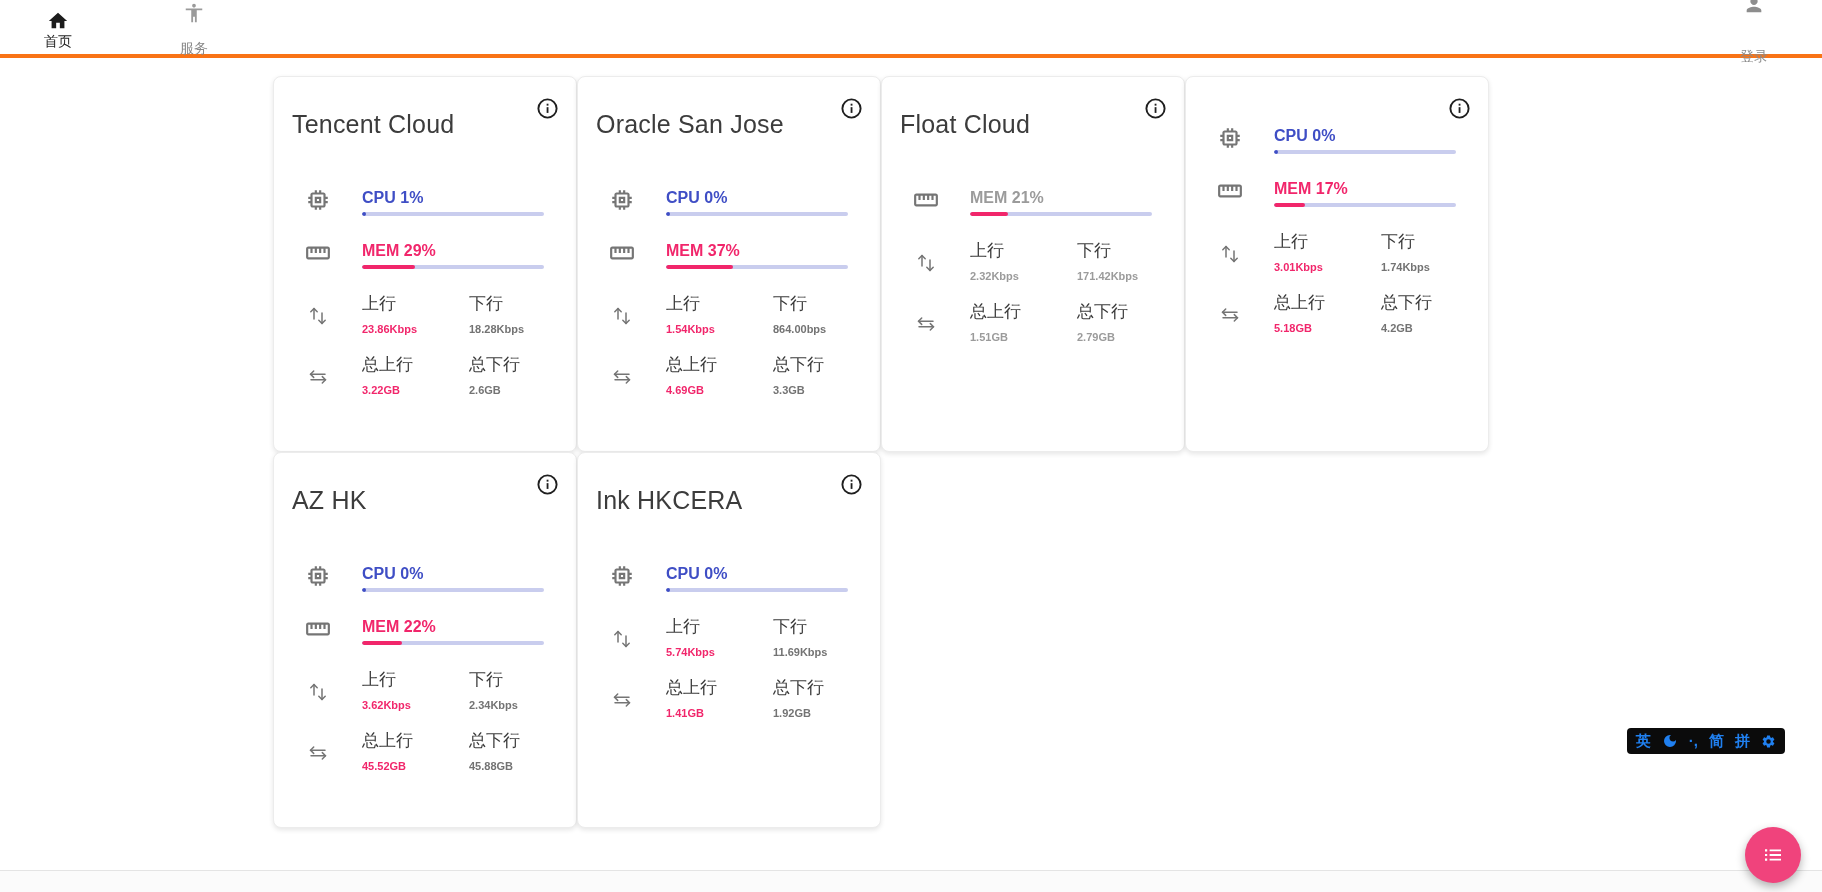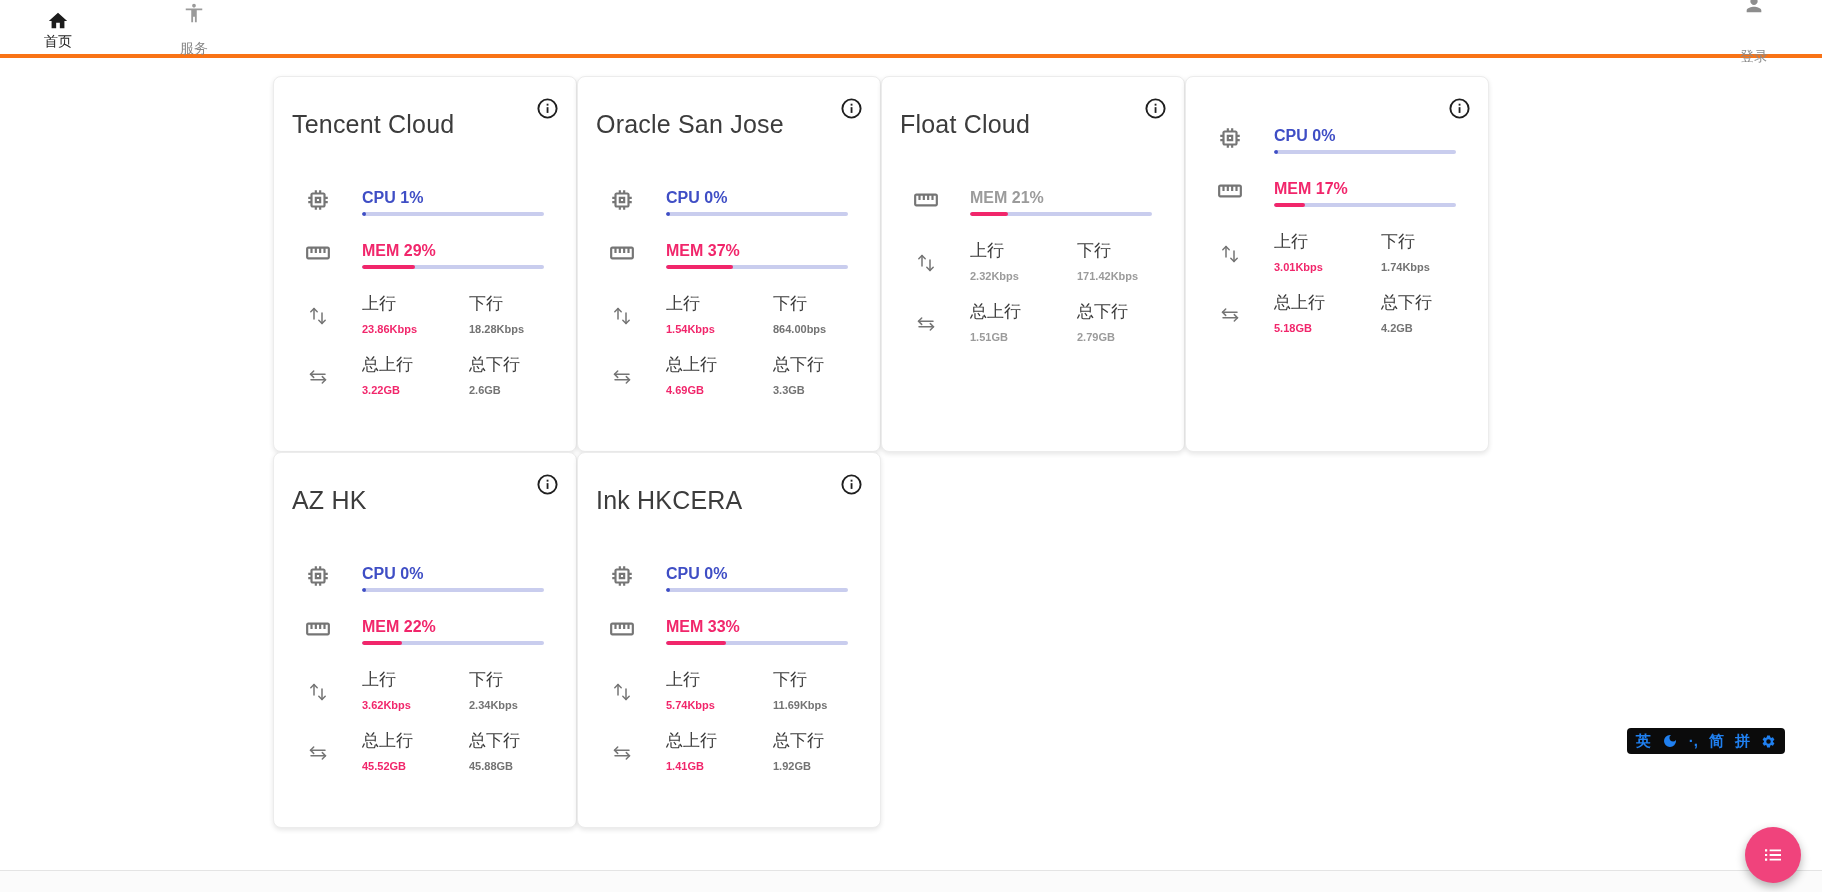--- a/index.html
+++ b/index.html
@@ -533,33 +533,20 @@
                 <path fill="#757575" d="M15 9H9v6h6V9zm-2 4h-2v-2h2v2zm8-2V9h-2V7c0-1.1-.9-2-2-2h-2V3h-2v2h-2V3H9v2H7c-1.1 0-2 .9-2 2v2H3v2h2v2H3v2h2v2c0 1.1.9 2 2 2h2v2h2v-2h2v2h2v-2h2c1.1 0 2-.9 2-2v-2h2v-2h-2v-2h2zm-4 6H7V7h10v10z"></path>
               </svg>
           </span>
           <div class="gauge">
             <div class="gauge-label cpu">CPU 0%</div>
             <div class="bar">
                 <div class="bar-fill cpu" style="width: 0%;"></div>
               </div>
           </div>
         </div>
-        <div class="g-row">
-          <span class="icon-col">
-            <svg viewBox="0 0 24 24" width="26" height="26">
-                <path fill="#757575" d="M21 6H3c-1.1 0-2 .9-2 2v8c0 1.1.9 2 2 2h18c1.1 0 2-.9 2-2V8c0-1.1-.9-2-2-2zm0 10H3V8h2v4h2V8h2v4h2V8h2v4h2V8h2v4h2V8h2v8z"></path>
-              </svg>
-          </span>
-          <div class="gauge">
-            <div class="gauge-label mem">MEM 33%</div>
-            <div class="bar">
-                <div class="bar-fill mem" style="width: 33%;"></div>
-              </div>
-          </div>
-        </div>
         <div class="t-row first">
           <span class="icon-col">
             <svg viewBox="0 0 24 24" width="24" height="24">
                 <g fill="none" stroke="#757575" stroke-width="1.5" stroke-linecap="round" stroke-linejoin="round">
                   <path d="M8 15V4.5"></path>
                   <path d="M4.8 7.7L8 4.5l3.2 3.2"></path>
                   <path d="M16 9v10.5"></path>
                   <path d="M12.8 16.3L16 19.5l3.2-3.2"></path>
                 </g>
               </svg>

